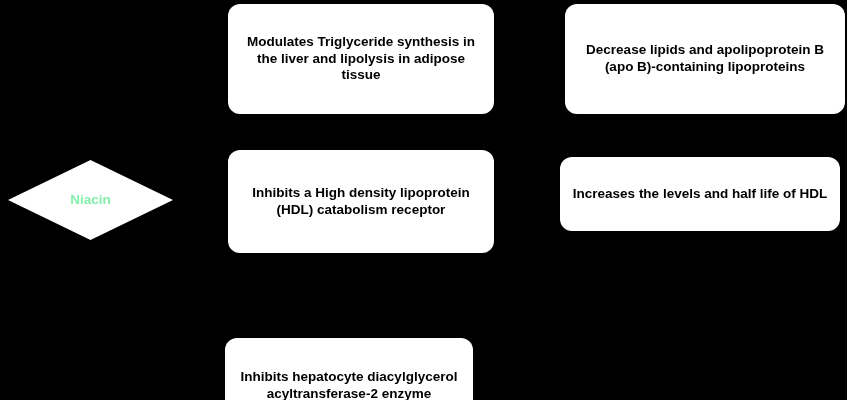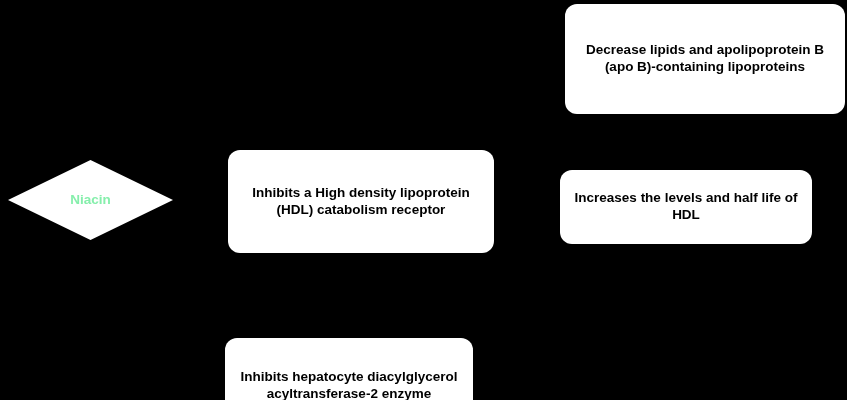--- a/index.html
+++ b/index.html
@@ -57,30 +57,33 @@
 </head>
 <body>
 
 <div id="canvas">
 
   <div class="diamond-wrap" style="left:8px; top:160px; width:165px; height:80px;">
     <div class="diamond-shape"></div>
     <div class="diamond-label">Niacin</div>
   </div>
 
+  <div class="node rounded" style="left:228px; top:4px; width:266px; height:110px;">
+    <span>Modulates Triglyceride synthesis in the liver and lipolysis in adipose tissue</span>
+  </div>
 
   <div class="node rounded" style="left:565px; top:4px; width:280px; height:110px;">
     <span>Decrease lipids and apolipoprotein B (apo B)-containing lipoproteins</span>
   </div>
 
   <div class="node rounded" style="left:228px; top:150px; width:266px; height:103px;">
     <span>Inhibits a High density lipoprotein (HDL) catabolism receptor</span>
   </div>
 
-  <div class="node rounded" style="left:560px; top:170px; width:252px; height:74px;">
+  <div class="node rounded" style="left:560px; top:157px; width:280px; height:74px;">
     <span>Increases the levels and half life of HDL</span>
   </div>
 
   <div class="node rounded" style="left:225px; top:296px; width:248px; height:96px;margin-top:42px;">
     <span>Inhibits hepatocyte diacylglycerol acyltransferase-2 enzyme</span>
   </div>
 
 
 
 </div>

